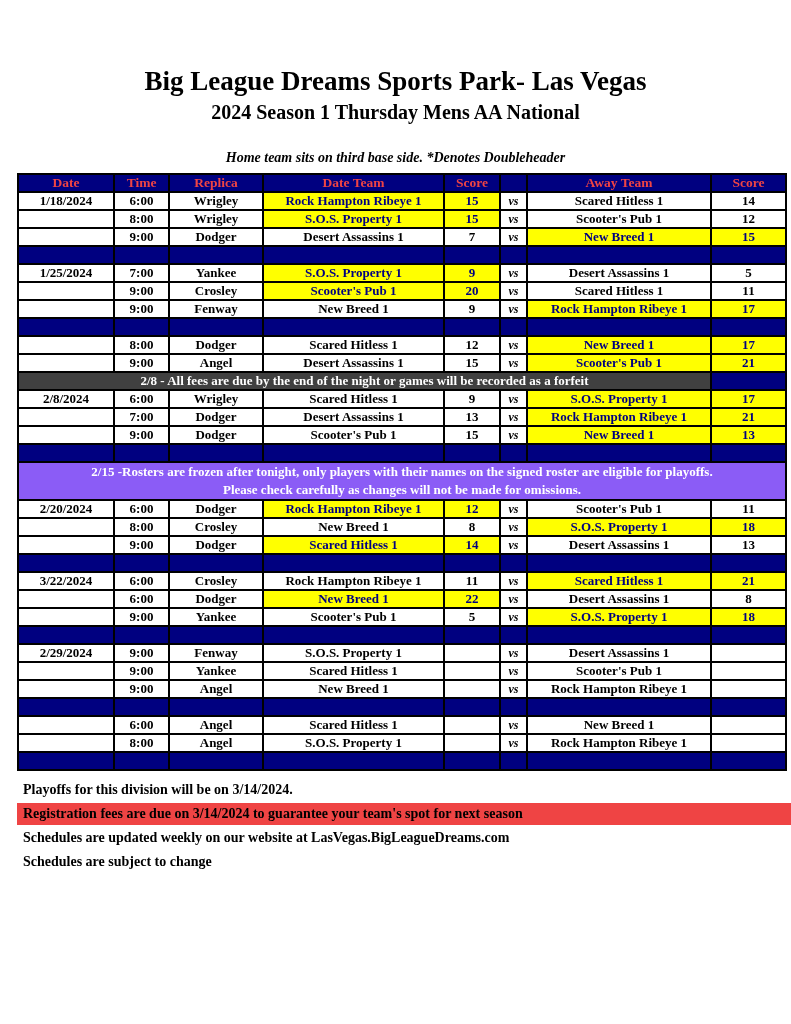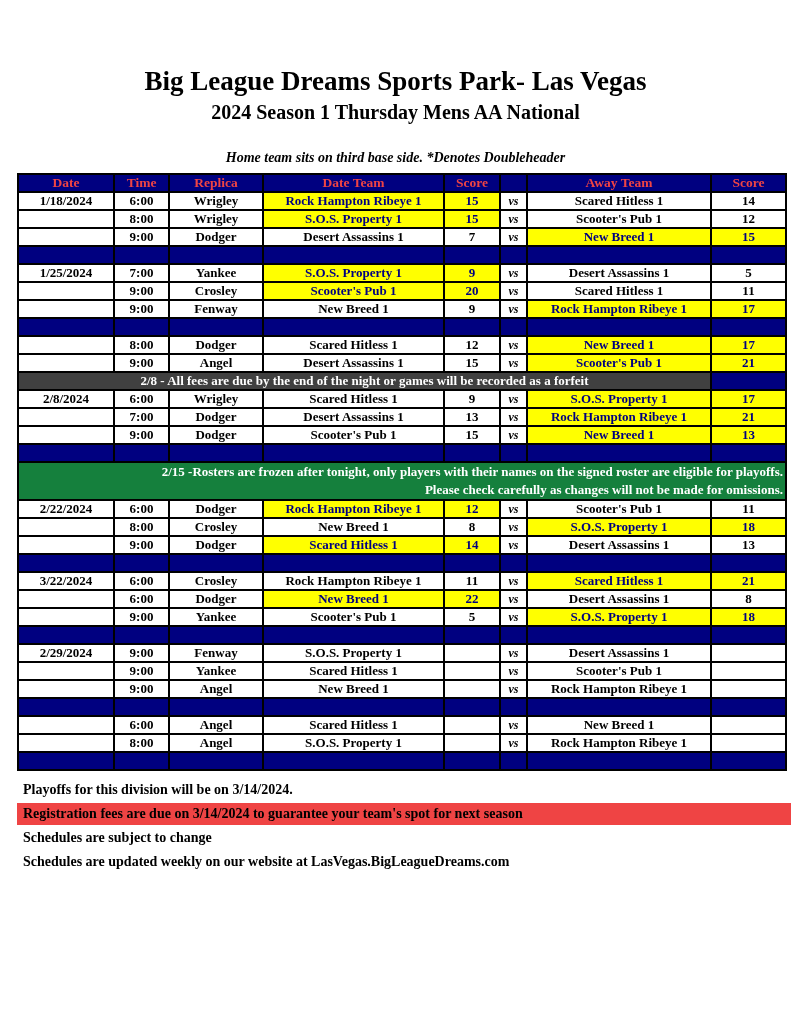--- a/index.html
+++ b/index.html
@@ -34,21 +34,21 @@
     font-size: 13px;
     overflow: hidden;
     white-space: nowrap;
   }
   th { background: #000080; color: #ef4444; font-size: 13.5px; text-align: center; }
   td.navy { background: #000080; }
   tr.sep td { height: 18px; }
   td.win { background: #ffff00; color: #000080; }
   td.c-vs { font-style: italic; font-size: 12px; }
   td.notice-navy { background: #404040; color: #ffffff; font-size: 13px; }
-  td.notice-red  { background: #15803d; color: #ffffff; font-size: 13px; height: 38px; text-align: right; }
+  td.notice-red  { background: #8b5cf6; color: #ffffff; font-size: 13px; height: 38px; }
   td.notice-red .nr-line { line-height: 18px; white-space: nowrap; }
 
   .footer { margin: 8px 0 0 17px; width: 774px; }
   .f-line { font-size: 14px; line-height: 20px; padding: 1px 0 1px 6px; margin-bottom: 2px; }
   .f-reg  { background: #ef4444; }
 </style>
 </head>
 <body>
 
 <div class="page">
@@ -226,21 +226,21 @@
           <td class="navy"></td>
           <td class="navy"></td>
         </tr>
         <tr>
           <td class="notice-red" colspan="8">
             <div class="nr-line">2/15 -Rosters are frozen after tonight, only players with their names on the signed roster are eligible for playoffs.</div>
             <div class="nr-line">Please check carefully as changes will not be made for omissions.</div>
           </td>
         </tr>
         <tr>
-          <td>2/22/2024</td>
+          <td>2/20/2024</td>
           <td>6:00</td>
           <td>Dodger</td>
           <td class="win">Rock Hampton Ribeye 1</td>
           <td class="win">12</td>
           <td class="c-vs">vs</td>
           <td>Scooter's Pub 1</td>
           <td>11</td>
         </tr>
         <tr>
           <td></td>
@@ -381,16 +381,16 @@
           <td class="navy"></td>
           <td class="navy"></td>
           <td class="navy"></td>
         </tr>
       </tbody>
   </table>
 
   <div class="footer">
     <div class="f-line">Playoffs for this division will be on 3/14/2024.</div>
     <div class="f-line f-reg">Registration fees are due on 3/14/2024 to guarantee your team's spot for next season</div>
+    <div class="f-line">Schedules are updated weekly on our website at LasVegas.BigLeagueDreams.com</div>
     <div class="f-line">Schedules are subject to change</div>
-    <div class="f-line">Schedules are updated weekly on our website at LasVegas.BigLeagueDreams.com</div>
   </div>
 </div>
 
 </body></html>

